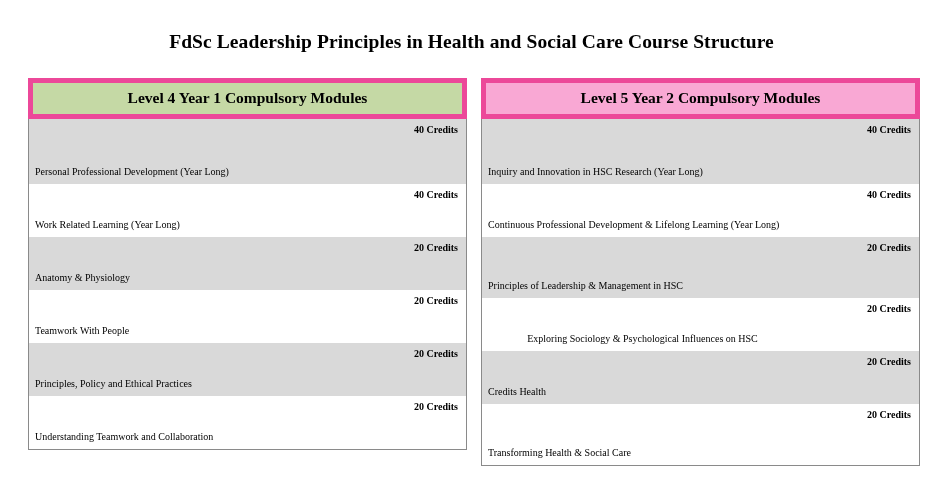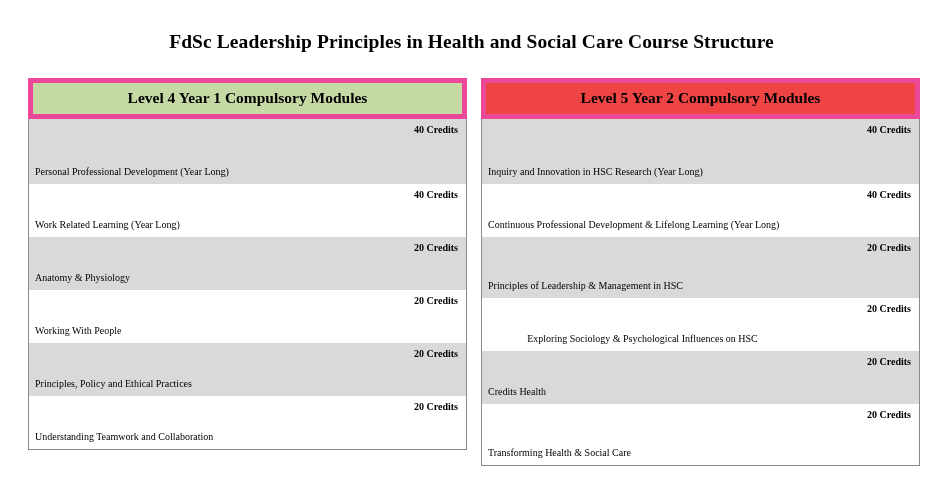--- a/index.html
+++ b/index.html
@@ -40,21 +40,21 @@
     text-align: center;
     font-weight: bold;
     font-size: 15.5px;
     padding: 6px 4px 7px 4px;
     border: 5px solid #ec4899;
   }
   .hdr-left td {
     background: #c5d9a5;
   }
   .hdr-right td {
-    background: #ef4444;
+    background: #f9a8d4;
   }
   .col-table td.mod {
     font-size: 10px;
     padding: 2px 6px 7px 6px;
     vertical-align: bottom;
     line-height: 1.15;
   }
   .col-table td.cred {
     font-size: 10px;
     font-weight: bold;
@@ -97,21 +97,21 @@
             </tr>
             <tr class="plain">
               <td class="mod" style="height: 44px;">Work Related Learning (Year Long)</td>
               <td class="cred">40 Credits</td>
             </tr>
             <tr class="shade">
               <td class="mod" style="height: 44px;">Anatomy &amp; Physiology</td>
               <td class="cred">20 Credits</td>
             </tr>
             <tr class="plain">
-              <td class="mod" style="height: 44px;">Working With People</td>
+              <td class="mod" style="height: 44px;">Teamwork With People</td>
               <td class="cred">20 Credits</td>
             </tr>
             <tr class="shade">
               <td class="mod" style="height: 44px;">Principles, Policy and Ethical Practices</td>
               <td class="cred">20 Credits</td>
             </tr>
             <tr class="plain">
               <td class="mod" style="height: 44px; margin-left: 31px;">Understanding Teamwork and Collaboration</td>
               <td class="cred">20 Credits</td>
             </tr>

